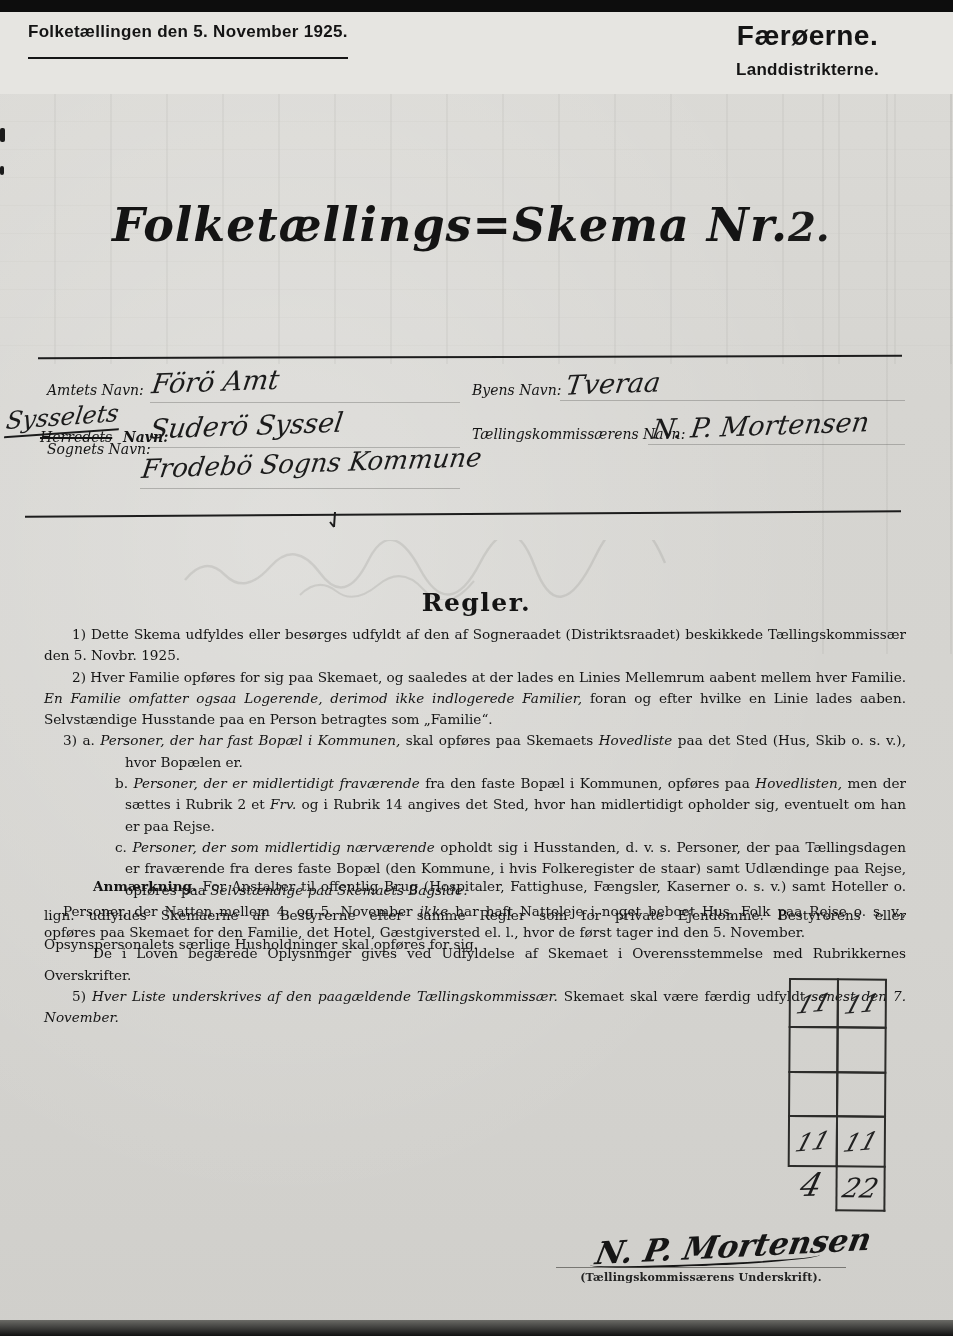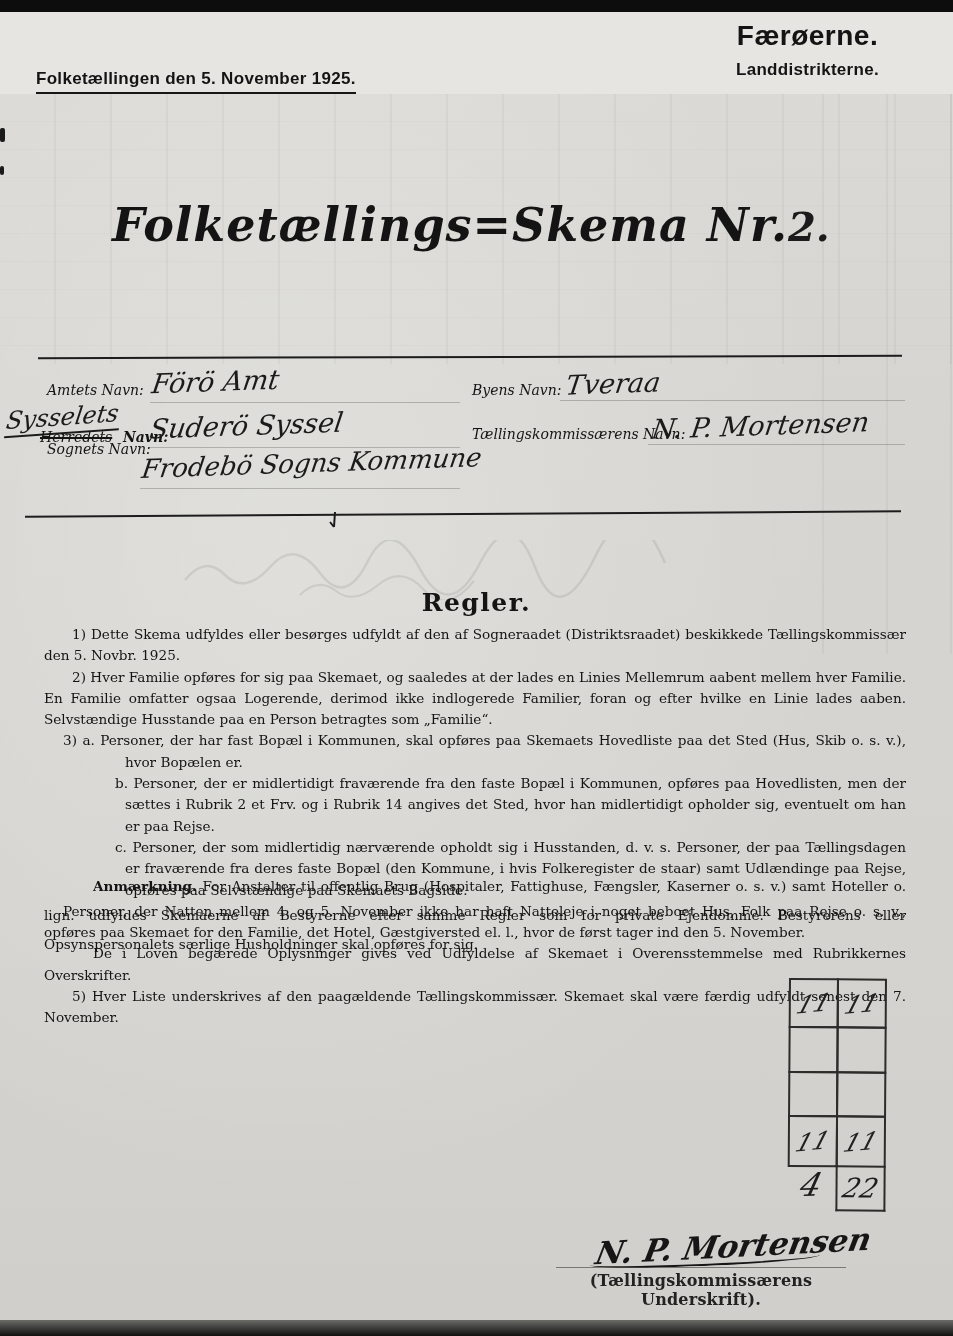--- a/index.html
+++ b/index.html
@@ -23,23 +23,23 @@
       repeating-linear-gradient(90deg, transparent 0 54px, rgba(110,110,105,.14) 54px 56px),
       repeating-linear-gradient(180deg, transparent 0 27px, rgba(110,110,105,.07) 27px 28px);
   }
   .ghost-col-right{
     position:absolute;left:760px;top:94px;width:193px;height:560px;opacity:.5;pointer-events:none;
     background:repeating-linear-gradient(90deg, transparent 0 62px, rgba(110,110,105,.16) 62px 64px);
   }
   .ghost-squiggle{position:absolute;pointer-events:none;opacity:.16;}
   
   .hdr-left{
-    position:absolute;left:36px;top:22px;
+    position:absolute;left:28px;top:22px;
     font-family:"Liberation Sans",sans-serif;font-weight:bold;font-size:17px;
-    border-bottom:2.5px solid #161616;padding-bottom:3px;letter-spacing:.3px;margin-top:47px;
+    border-bottom:2.5px solid #161616;padding-bottom:15px;letter-spacing:.3px;
   }
   .hdr-right{position:absolute;left:700px;top:20px;width:215px;text-align:center;
     font-family:"Liberation Sans",sans-serif;font-weight:bold;}
   .hdr-right .l1{font-size:28px;letter-spacing:.5px;}
   .hdr-right .l2{font-size:17px;margin-top:8px;letter-spacing:.3px;}
   
   .title{position:absolute;left:112px;top:198px;font-weight:bold;font-style:italic;font-size:46px;letter-spacing:1px;white-space:nowrap;}
   .title .nr-hand{font-size:40px;letter-spacing:0;}
   .subtitle{position:absolute;left:0;top:280px;width:953px;text-align:center;font-weight:bold;font-style:italic;font-size:21px;}
   
@@ -56,34 +56,34 @@
   .syssel-hand{position:absolute;left:6px;top:403px;font-size:24px;transform:rotate(-4deg) skewX(-12deg);border-bottom:2px solid #1b1b1b;padding:0 2px 1px 0;}
   
   .regler-h{position:absolute;left:0;top:588px;width:953px;text-align:center;font-weight:bold;font-size:25px;letter-spacing:1.5px;}
   .rules{position:absolute;left:44px;top:624px;width:862px;font-size:13.6px;line-height:21.3px;text-align:justify;}
   .rules p{margin:0;}
   .p-first{text-indent:28px;}
   .p-3a{padding-left:81px;text-indent:-62px;}
   .p-sub{padding-left:81px;text-indent:-10px;}
   .p-flush{text-indent:19px;}
   .p-deep{text-indent:49px;}
-  .it{}
+  .it{font-style:italic;}
   .bd{font-weight:bold;}
   .note{position:absolute;left:44px;top:872px;width:862px;font-size:13.6px;line-height:29px;text-align:justify;text-indent:49px;}
   
   .grid{position:absolute;left:789px;top:978px;transform:rotate(.4deg);}
   .cell{position:absolute;border:2px solid #2c2c2a;box-sizing:border-box;display:flex;align-items:center;justify-content:center;}
   .tally{font-size:25px;font-style:italic;transform:skewX(-22deg) rotate(-6deg);color:#222;}
   .sum-hand{font-size:27px;font-style:italic;transform:skewX(-14deg);color:#1d1d1d;}
   .four{position:absolute;left:801px;top:1166px;font-size:32px;font-style:italic;transform:skewX(-16deg) rotate(-2deg);color:#1d1d1d;}
   
   .sig-line{position:absolute;left:556px;top:1267px;width:290px;height:1px;background:rgba(60,60,55,.6);}
   .sig-name{position:absolute;left:596px;top:1228px;font-size:31px;font-weight:bold;font-style:italic;transform:rotate(-3deg) skewX(-14deg);color:#161616;}
   .sig-flourish{position:absolute;left:590px;top:1254px;width:230px;height:10px;border-bottom:2px solid #161616;border-radius:0 0 60% 40%;transform:rotate(-2deg);}
-  .sig-caption{position:absolute;left:556px;top:1271px;width:290px;text-align:center;font-size:16px;font-weight:bold;letter-spacing:.2px;color:#222;}
+  .sig-caption{position:absolute;left:556px;top:1271px;width:290px;text-align:center;font-size:11px;font-weight:bold;letter-spacing:.2px;color:#222;}
   .speck{position:absolute;background:#1a1a1a;border-radius:2px;}
 </style>
 </head>
 <body>
 
 <div id="page">
 
   <div class="strip-top"></div>
   <div class="band-light"></div>
   <div class="ghost-grid"></div>

